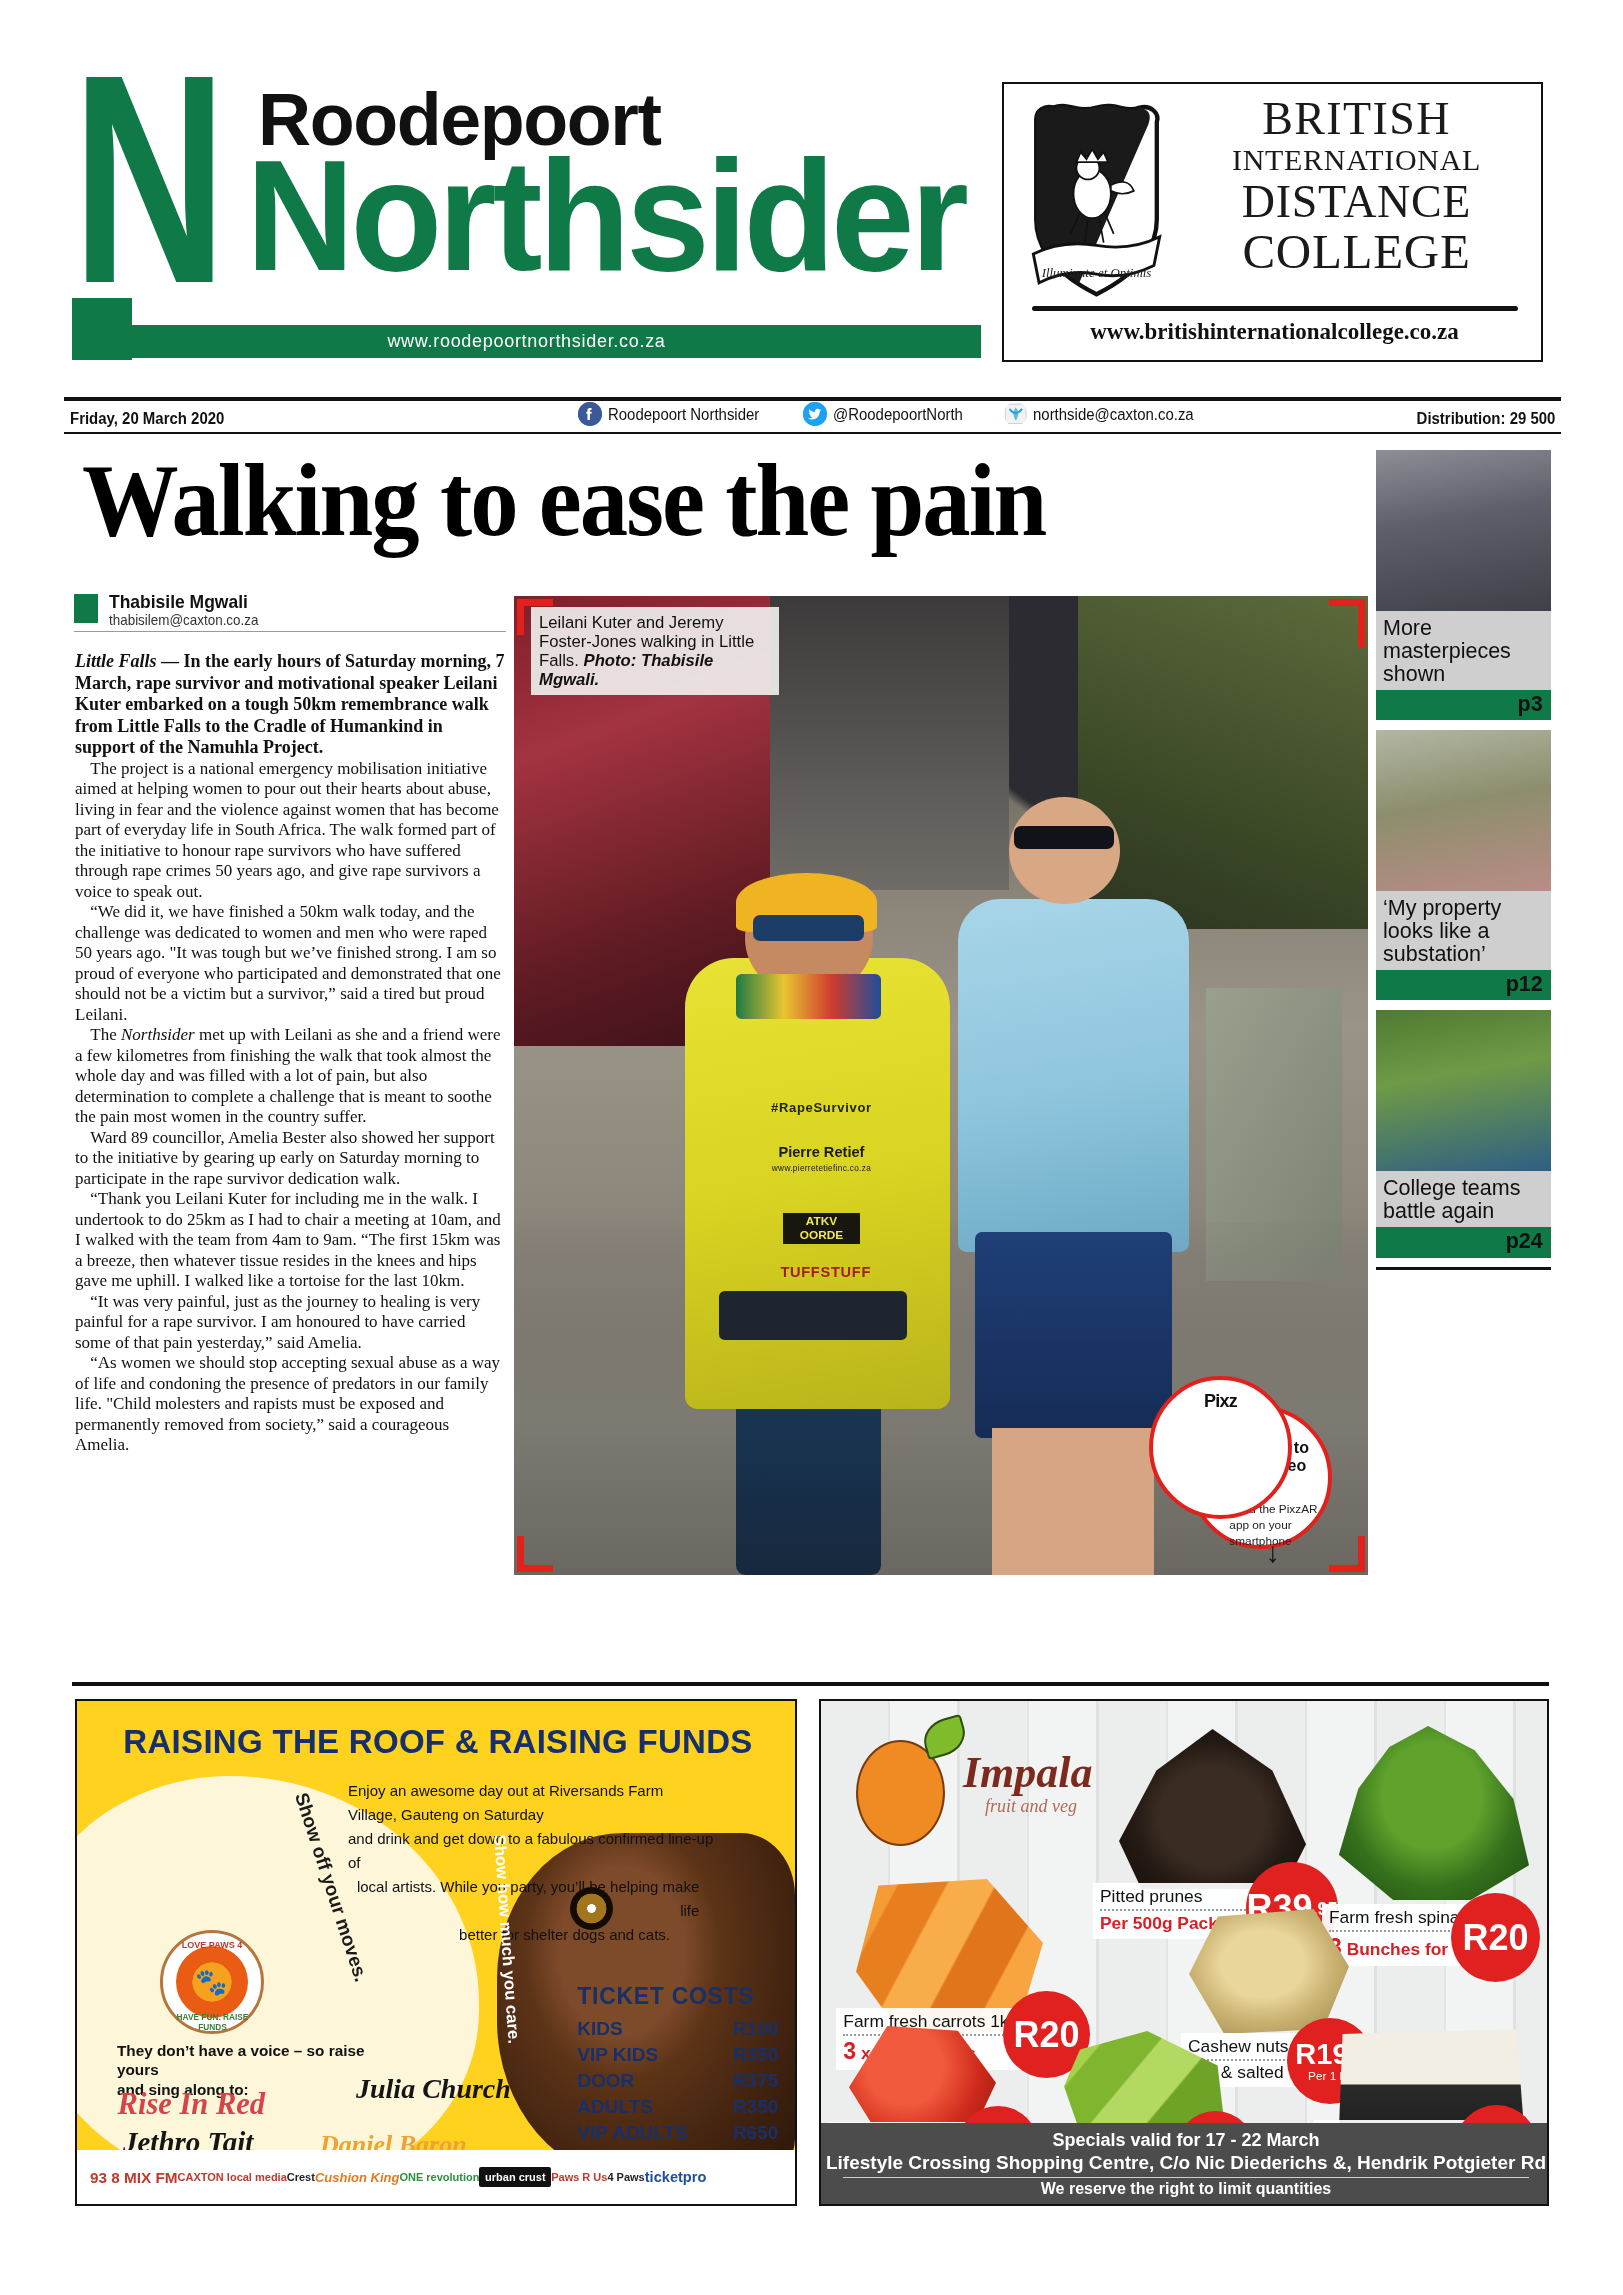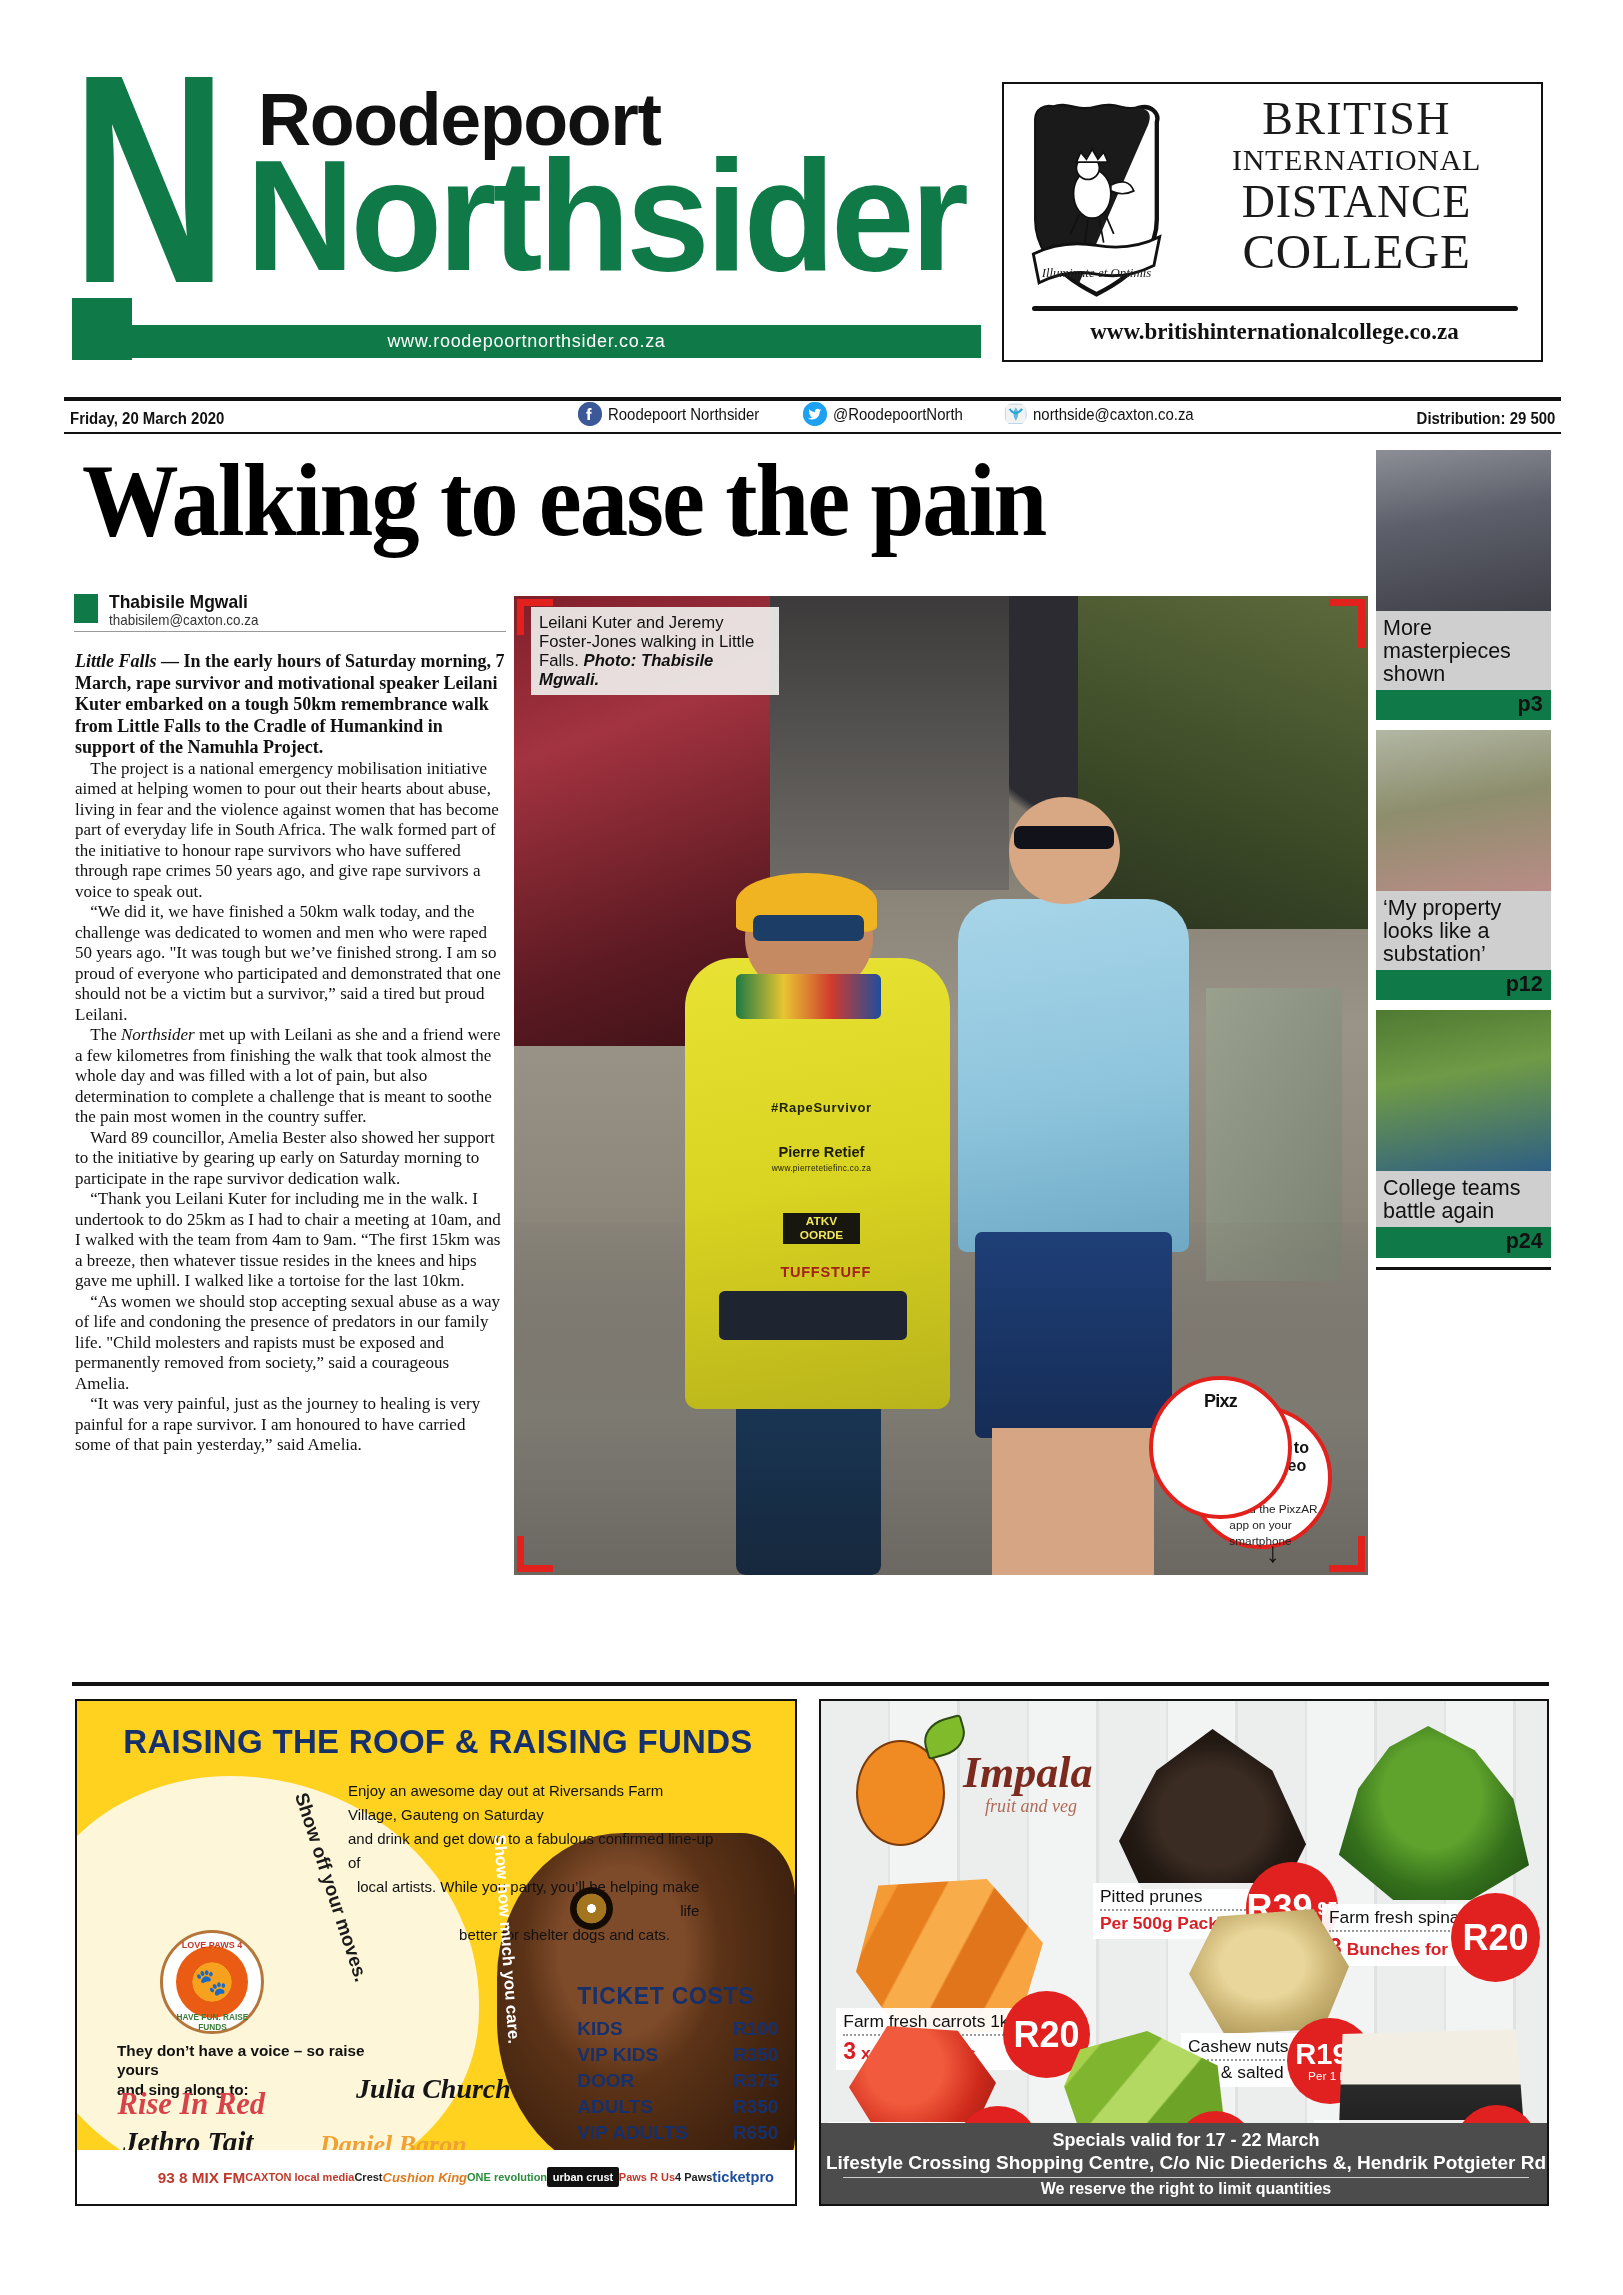--- a/index.html
+++ b/index.html
@@ -303,22 +303,22 @@
   .lp-care {
     position: absolute; right: 85px; top: 129px; width: 222px; height: 298px;
     color: #fff; font-weight: bold; font-size: 16.7px;
   }
   .lp-care span { position: absolute; white-space: nowrap; transform: rotate(86deg); transform-origin: left top; left: 21px; top: 4.2px; }
   .tickets { position: absolute; right: 16.7px; top: 282px; width: 201px; color: #16306b; }
   .tk-title { font-weight: bold; font-size: 23px; letter-spacing: 0.7px; margin-bottom: 5.6px; }
   .tk-row { display: flex; justify-content: space-between; font-weight: bold; font-size: 19px; line-height: 26px; }
   .lp-sponsors {
     position: absolute; left: 0; bottom: 0; width: 722px; height: 54px;
-    background: #fff; display: flex; align-items: center; justify-content: flex-end;
-    padding: 0 25px;
+    background: #fff; display: flex; align-items: center; justify-content: flex-start;
+    padding: 0 13px;
   }
   .sp { font-size: 11px; font-weight: bold; color: #222; text-align: center; line-height: 11px; }
   .sp.s1 { color: #c0392b; font-size: 15.3px; }
   .sp.s2 { color: #c0392b; }
   .sp.s4 { color: #e07b20; font-style: italic; font-size: 13px; }
   .sp.s5 { color: #2b8f3e; }
   .sp.s6 { background: #111; color: #fff; padding: 4.2px 5.6px; border-radius: 2.1px; }
   .sp.s7 { color: #c0392b; }
   .sp.s9 { color: #1d4f9e; font-size: 14.6px; }
 
@@ -452,22 +452,22 @@
     <div class="by-rule"></div>
   </div>
 
   <div class="article">
     <p class="lead"><em>Little Falls</em><span> — </span><span>In the early hours of Saturday morning, 7 March, rape survivor and motivational speaker Leilani Kuter embarked on a tough 50km remembrance walk from Little Falls to the Cradle of Humankind in support of the Namuhla Project.</span></p>
     <p>The project is a national emergency mobilisation initiative aimed at helping women to pour out their hearts about abuse, living in fear and the violence against women that has become part of everyday life in South Africa. The walk formed part of the initiative to honour rape survivors who have suffered through rape crimes 50 years ago, and give rape survivors a voice to speak out.</p>
     <p>“We did it, we have finished a 50km walk today, and the challenge was dedicated to women and men who were raped 50 years ago. "It was tough but we’ve finished strong. I am so proud of everyone who participated and demonstrated that one should not be a victim but a survivor,” said a tired but proud Leilani.</p>
     <p><span>The </span><em>Northsider</em><span> met up with Leilani as she and a friend were a few kilometres from finishing the walk that took almost the whole day and was filled with a lot of pain, but also determination to complete a challenge that is meant to soothe the pain most women in the country suffer.</span></p>
     <p>Ward 89 councillor, Amelia Bester also showed her support to the initiative by gearing up early on Saturday morning to participate in the rape survivor dedication walk.</p>
     <p>“Thank you Leilani Kuter for including me in the walk. I undertook to do 25km as I had to chair a meeting at 10am, and I walked with the team from 4am to 9am. “The first 15km was a breeze, then whatever tissue resides in the knees and hips gave me uphill. I walked like a tortoise for the last 10km.</p>
+    <p>“It was very painful, just as the journey to healing is very painful for a rape survivor. I am honoured to have carried some of that pain yesterday,” said Amelia.</p>
     <p>“As women we should stop accepting sexual abuse as a way of life and condoning the presence of predators in our family life. "Child molesters and rapists must be exposed and permanently removed from society,” said a courageous Amelia.</p>
-    <p>“It was very painful, just as the journey to healing is very painful for a rape survivor. I am honoured to have carried some of that pain yesterday,” said Amelia.</p>
   </div>
 
   <div class="photo-wrap">
     <div class="photo-bg"></div>
     <div class="photo-car"></div>
     <div class="photo-car2"></div>
     <div class="photo-veg"></div>
     <div class="photo-box"></div>
     <div class="photo-road"></div>
 

